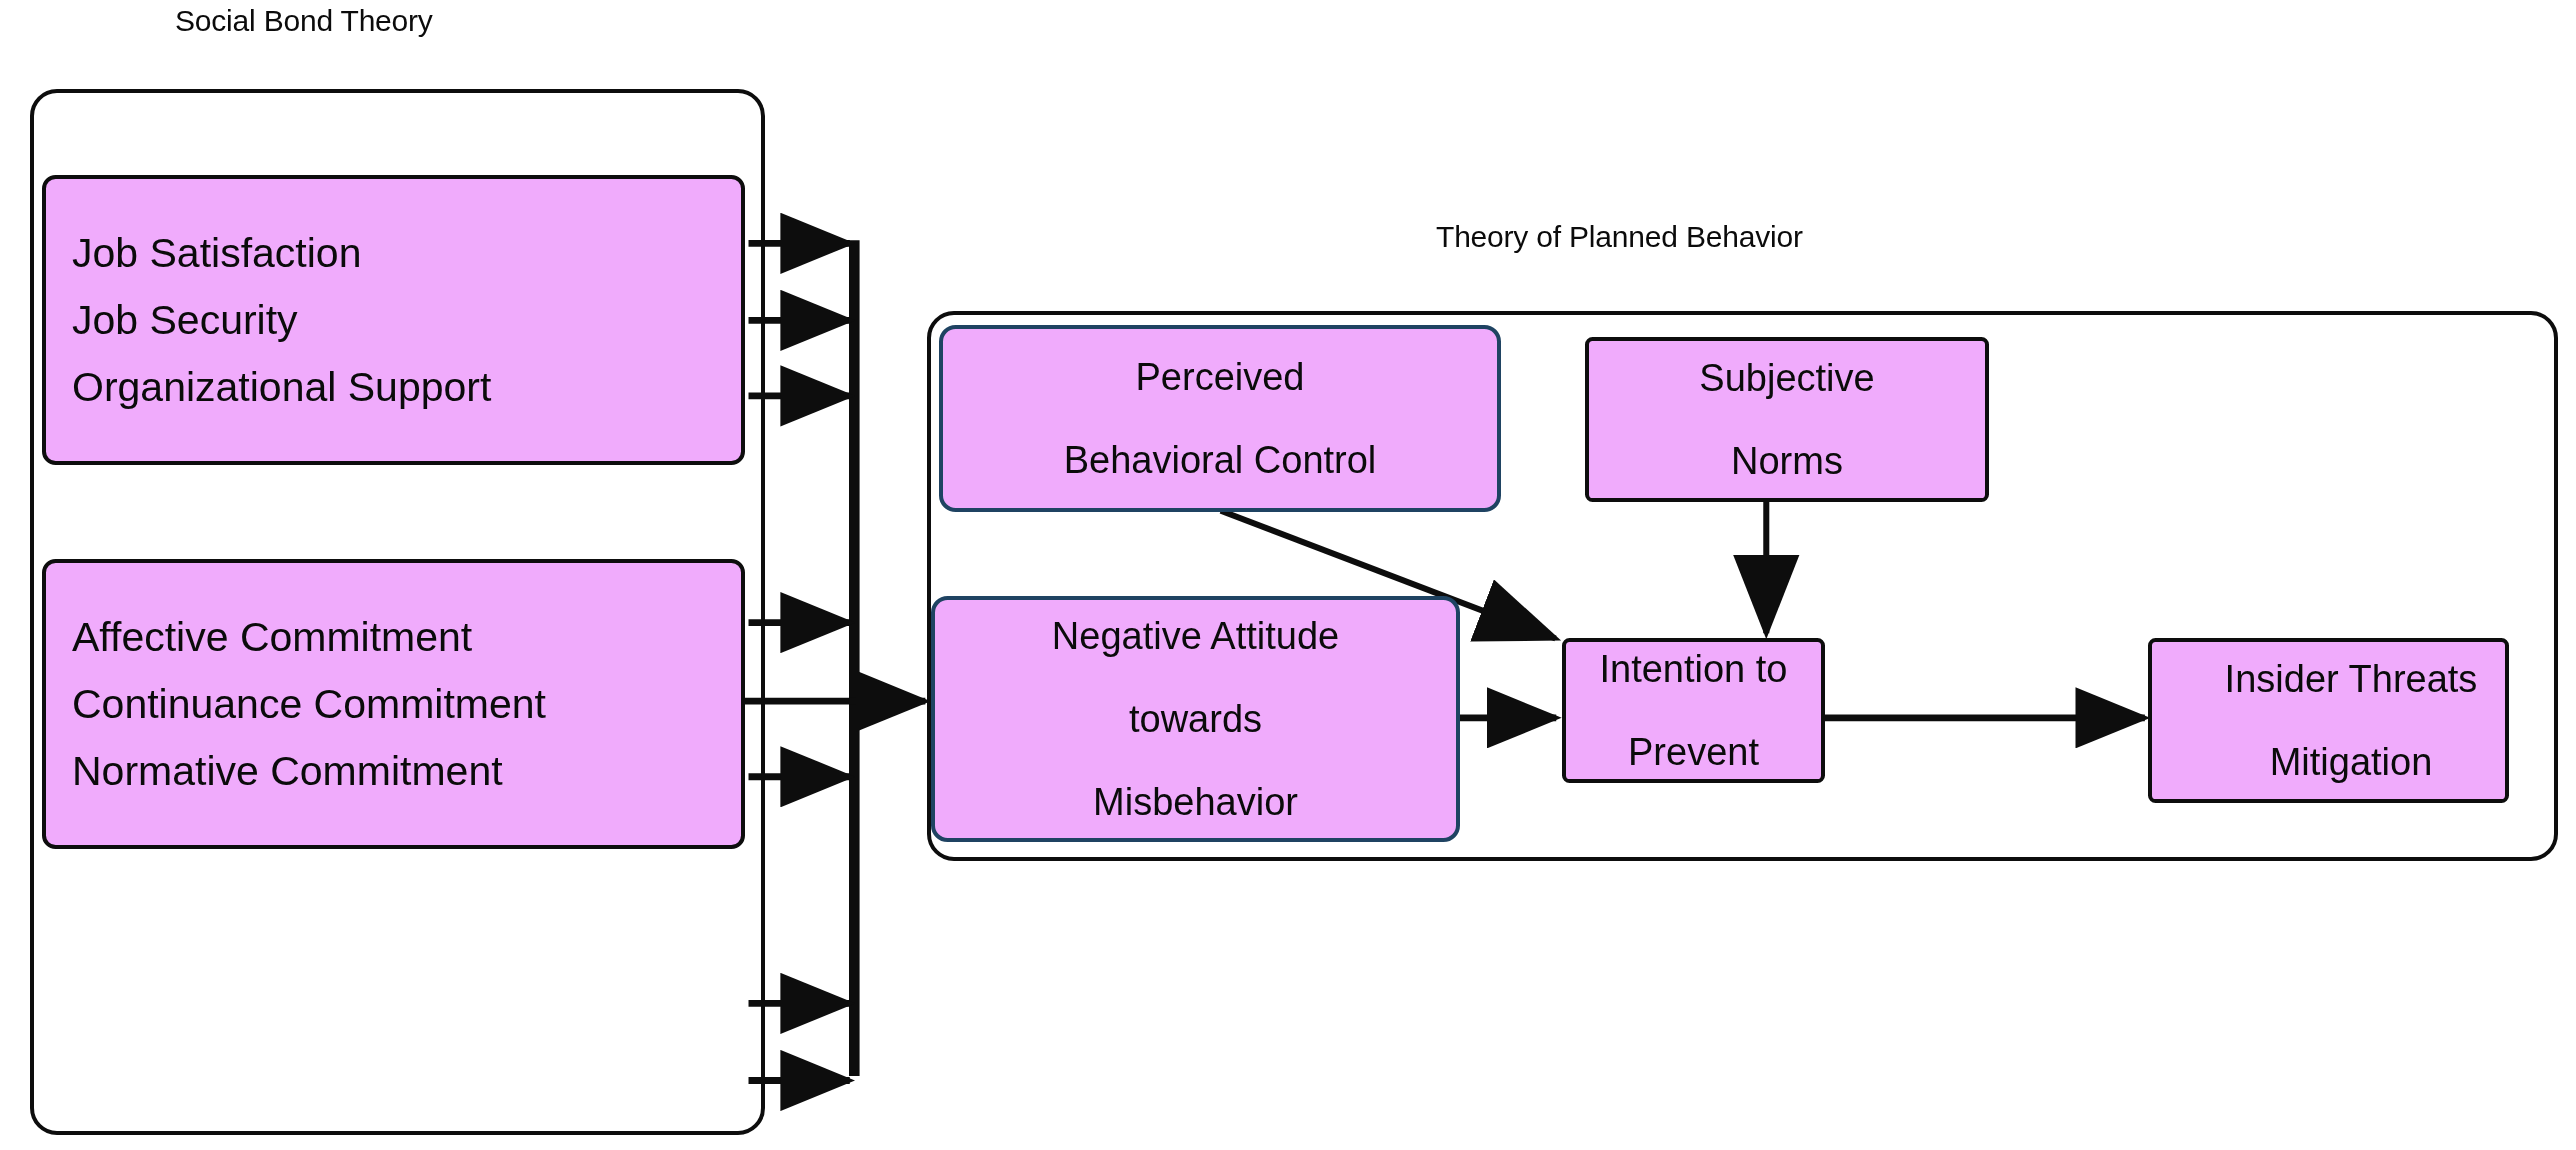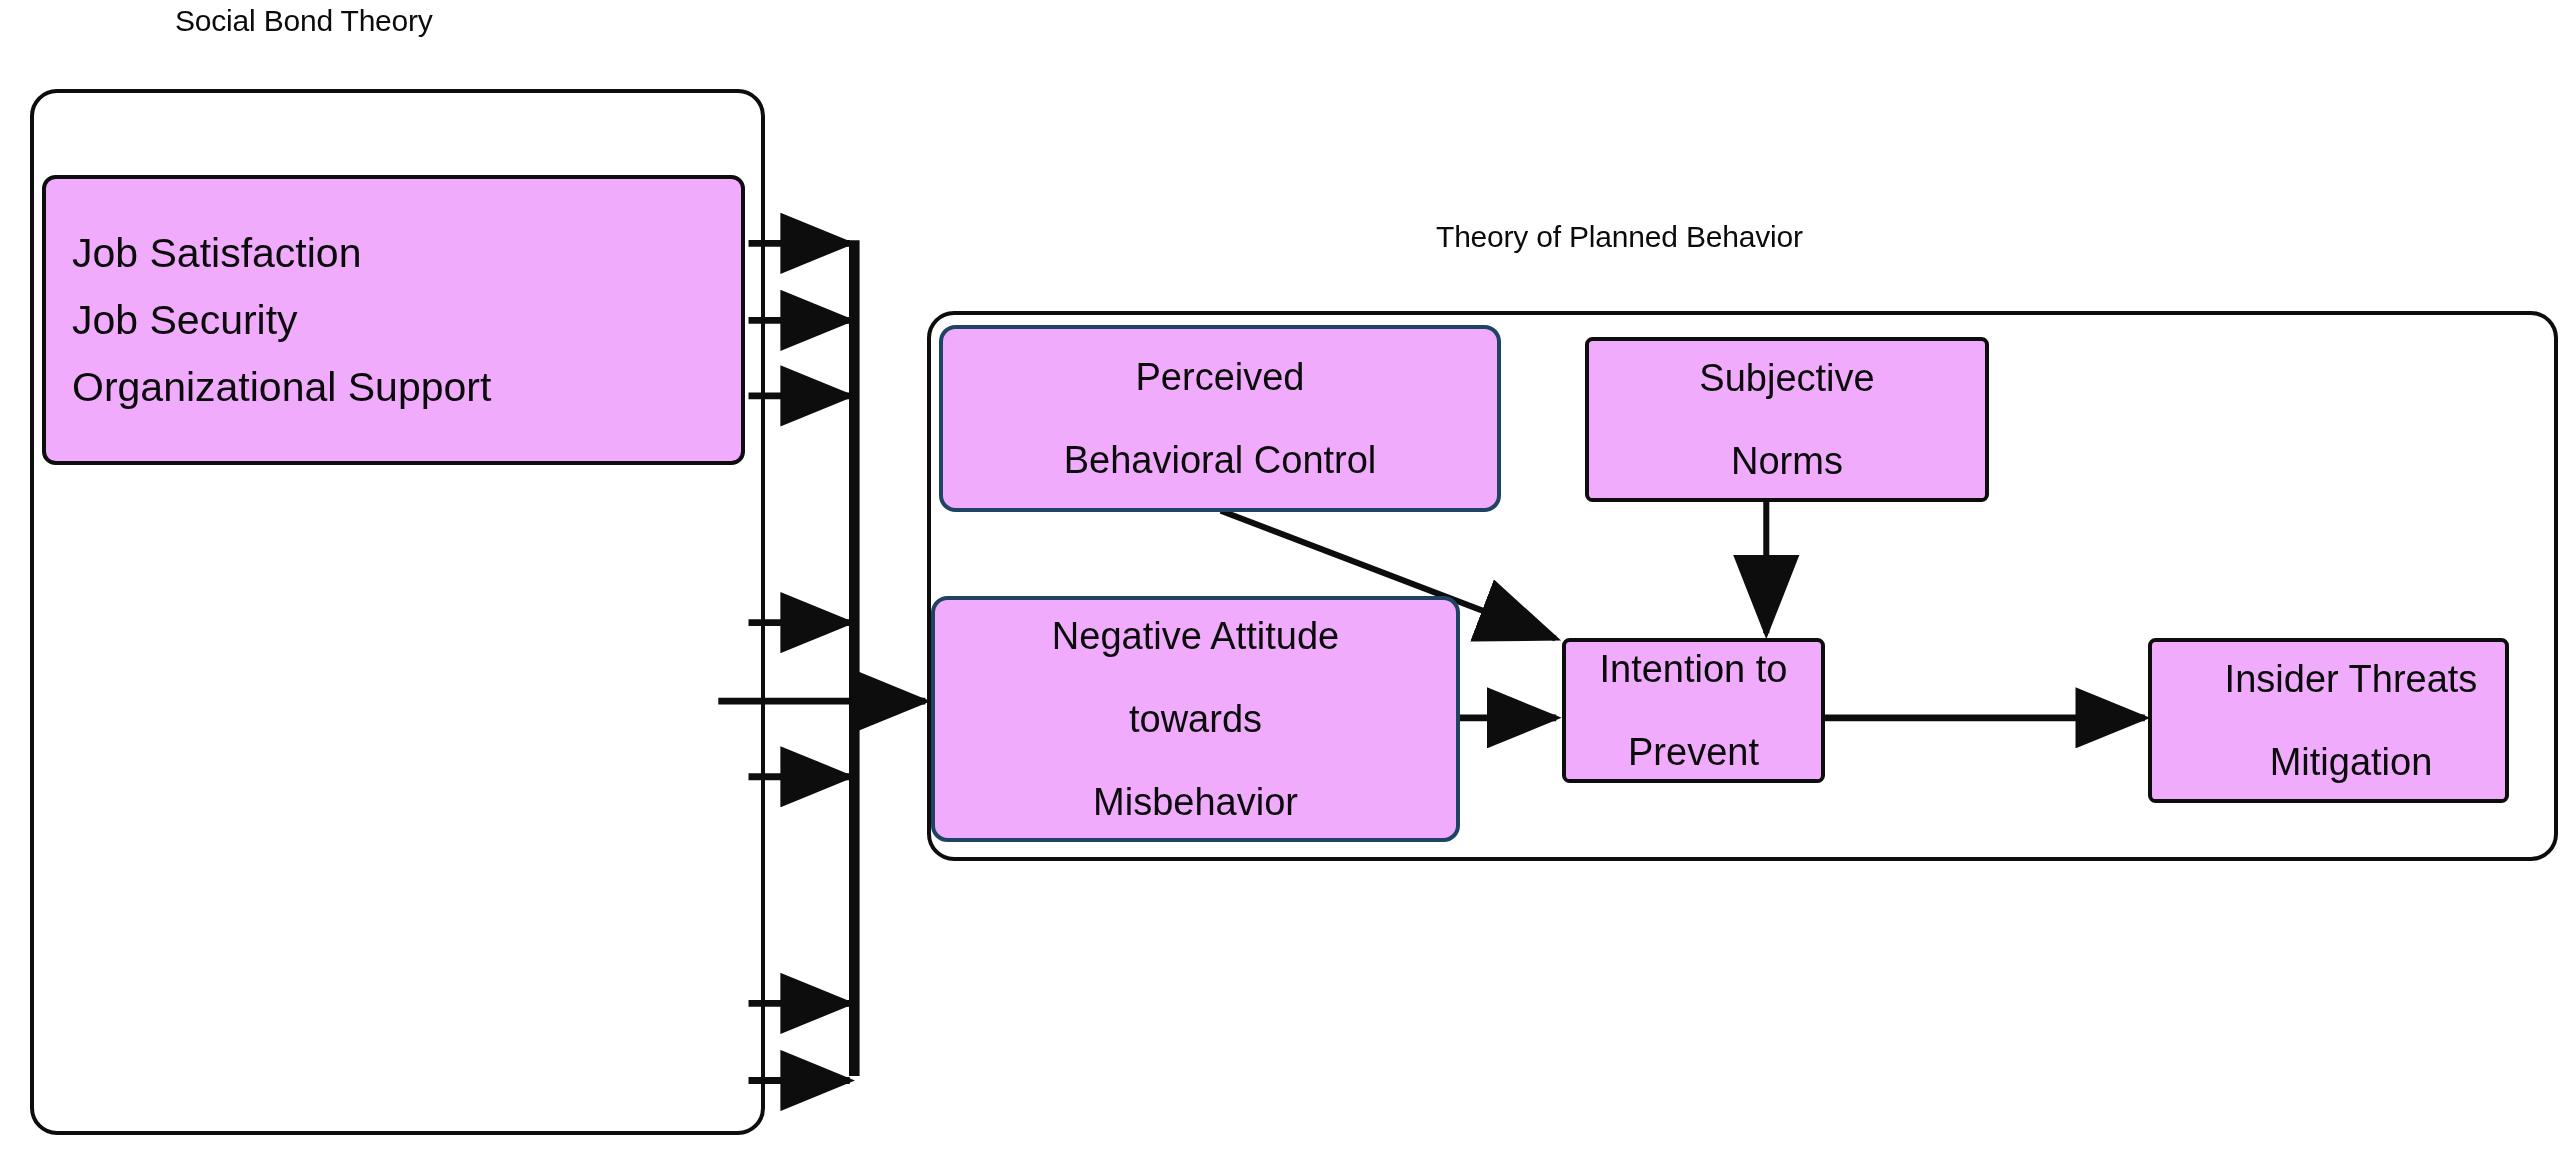--- a/index.html
+++ b/index.html
@@ -120,20 +120,25 @@
   <div class="grp-title" style="left:175px; top:4.5px;">Social Bond Theory</div>
 
   <div class="outer-container" style="left:30px; top:89px; width:735px; height:1046px;"></div>
 
   <div class="node list-box" style="left:42px; top:175px; width:703px; height:290px;">
     <div class="line">Job Satisfaction</div>
     <div class="line">Job Security</div>
     <div class="line">Organizational Support</div>
   </div>
 
+  <div class="node list-box" style="left:42px; top:559px; width:703px; height:290px;">
+    <div class="line">Affective Commitment</div>
+    <div class="line">Continuance Commitment</div>
+    <div class="line">Normative Commitment</div>
+  </div>
 
 
   <div class="grp-title" style="left:1436px; top:221px;">Theory of Planned Behavior</div>
 
   <div class="outer-container" style="left:927px; top:311px; width:1631px; height:550px;"></div>
 
   <div class="node tpb-node accent" style="left:939px; top:325px; width:562px; height:187px;">
     <div class="line">Perceived</div>
     <div class="line">Behavioral Control</div>
   </div>

